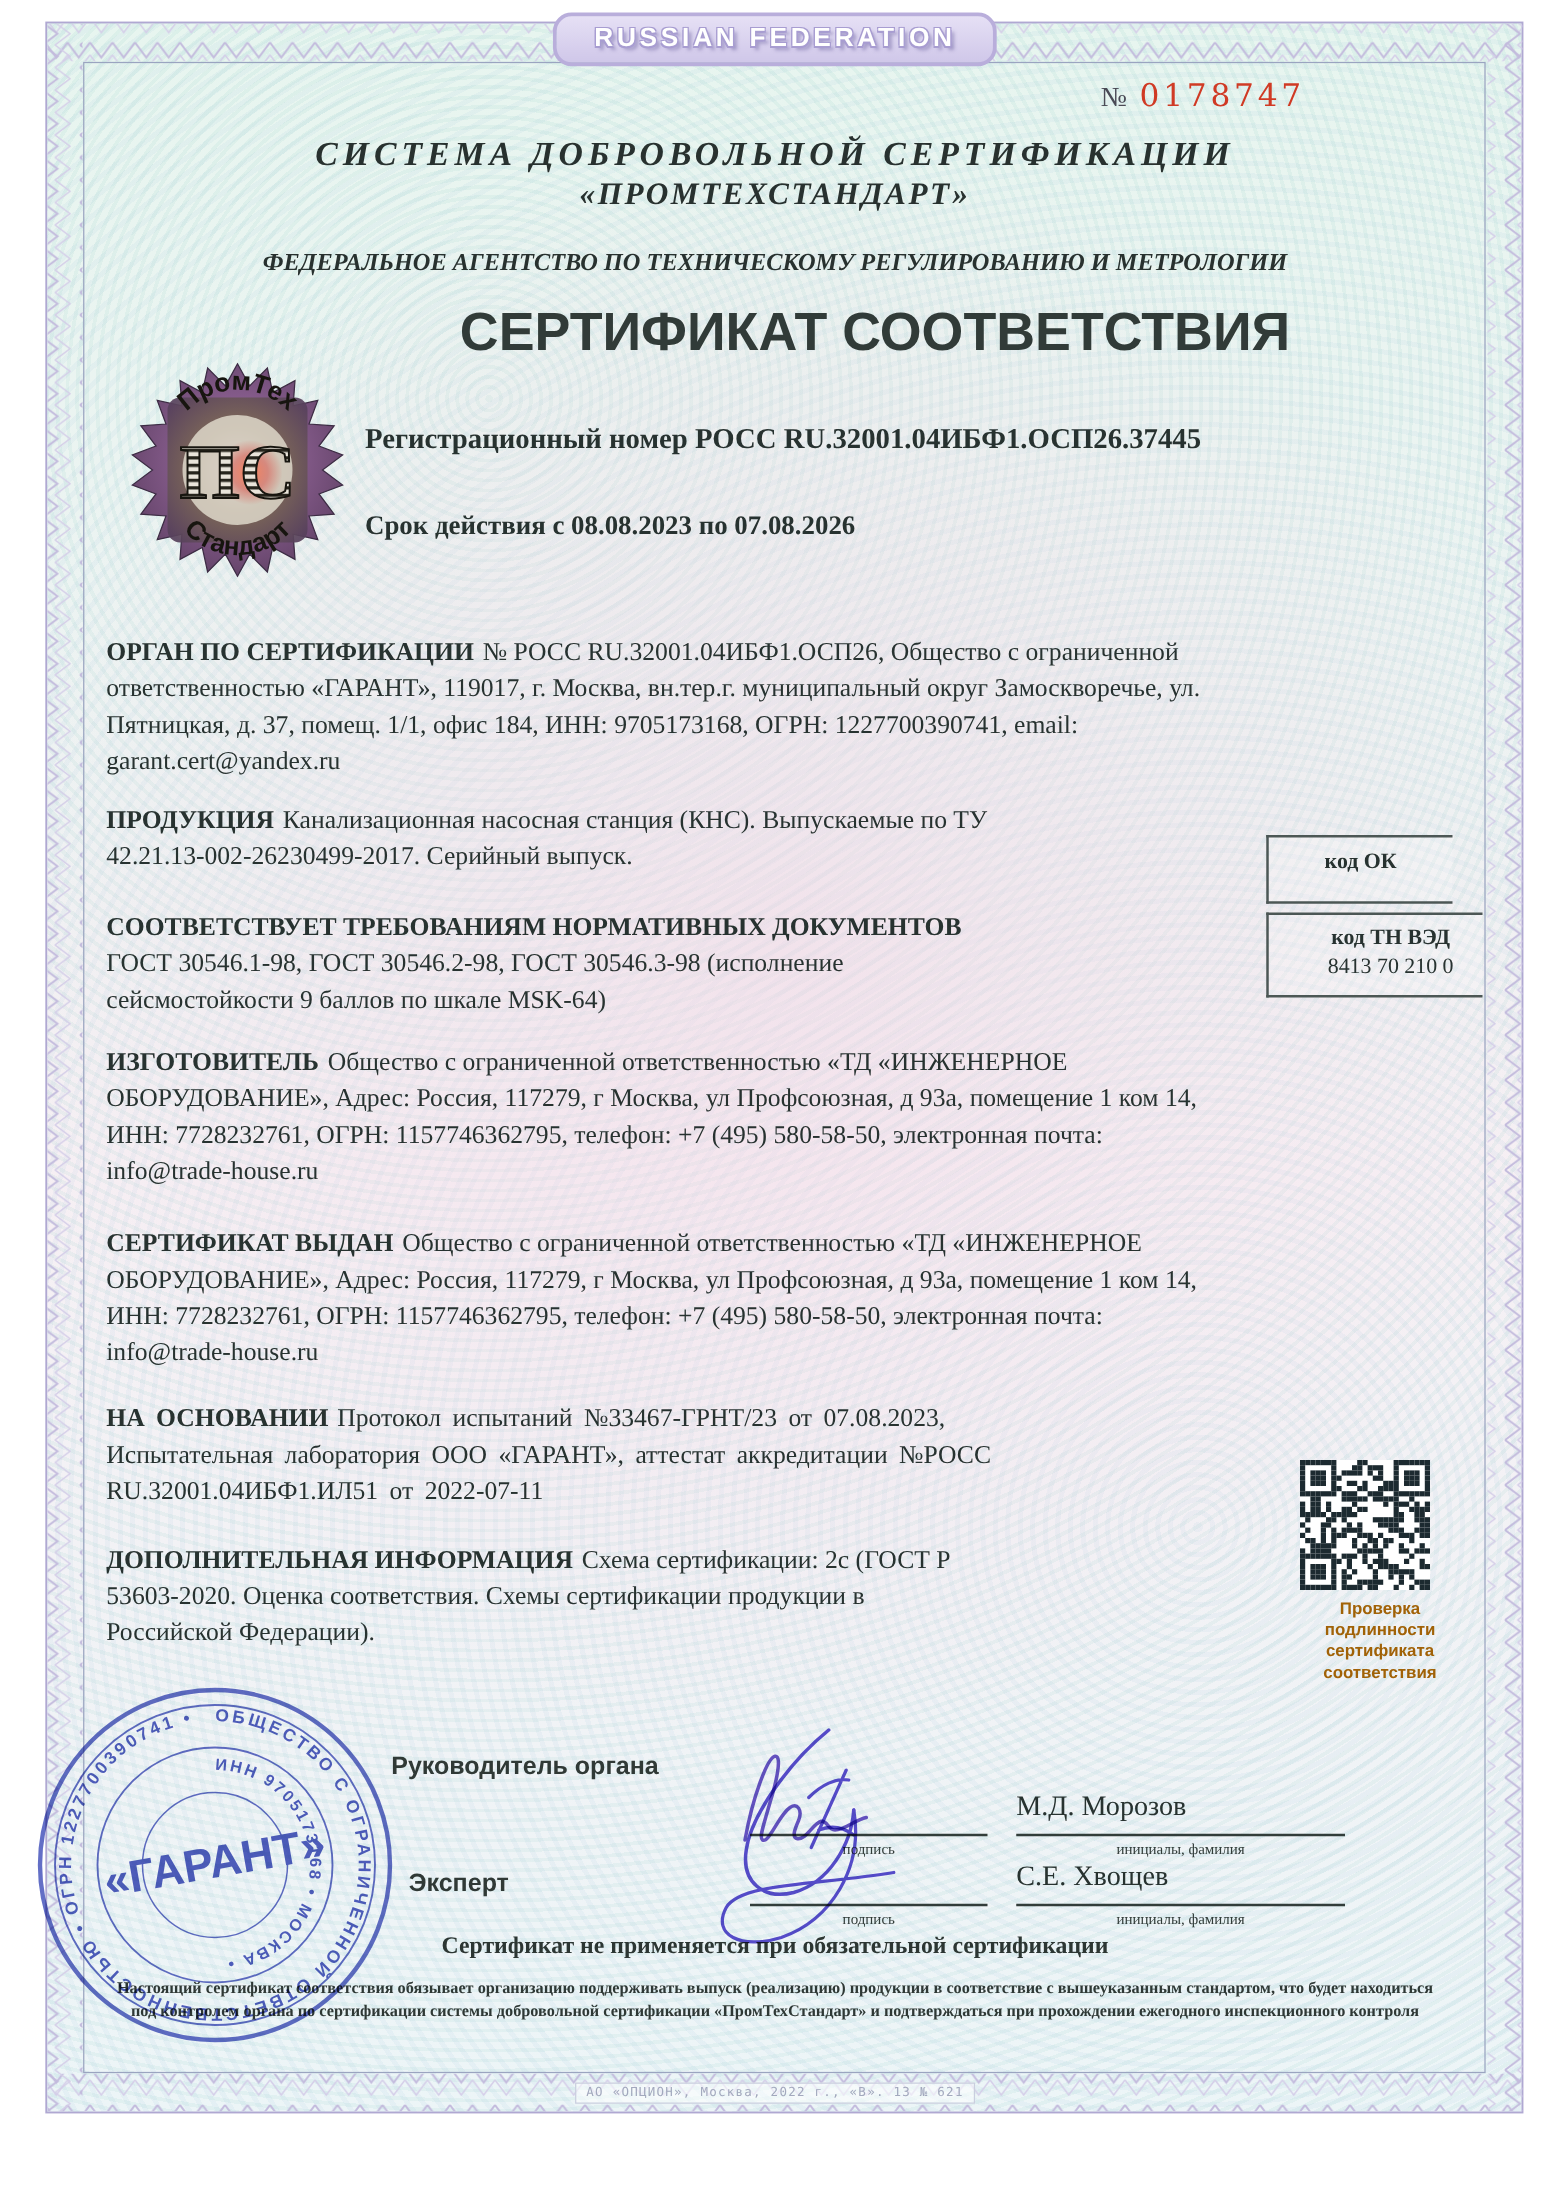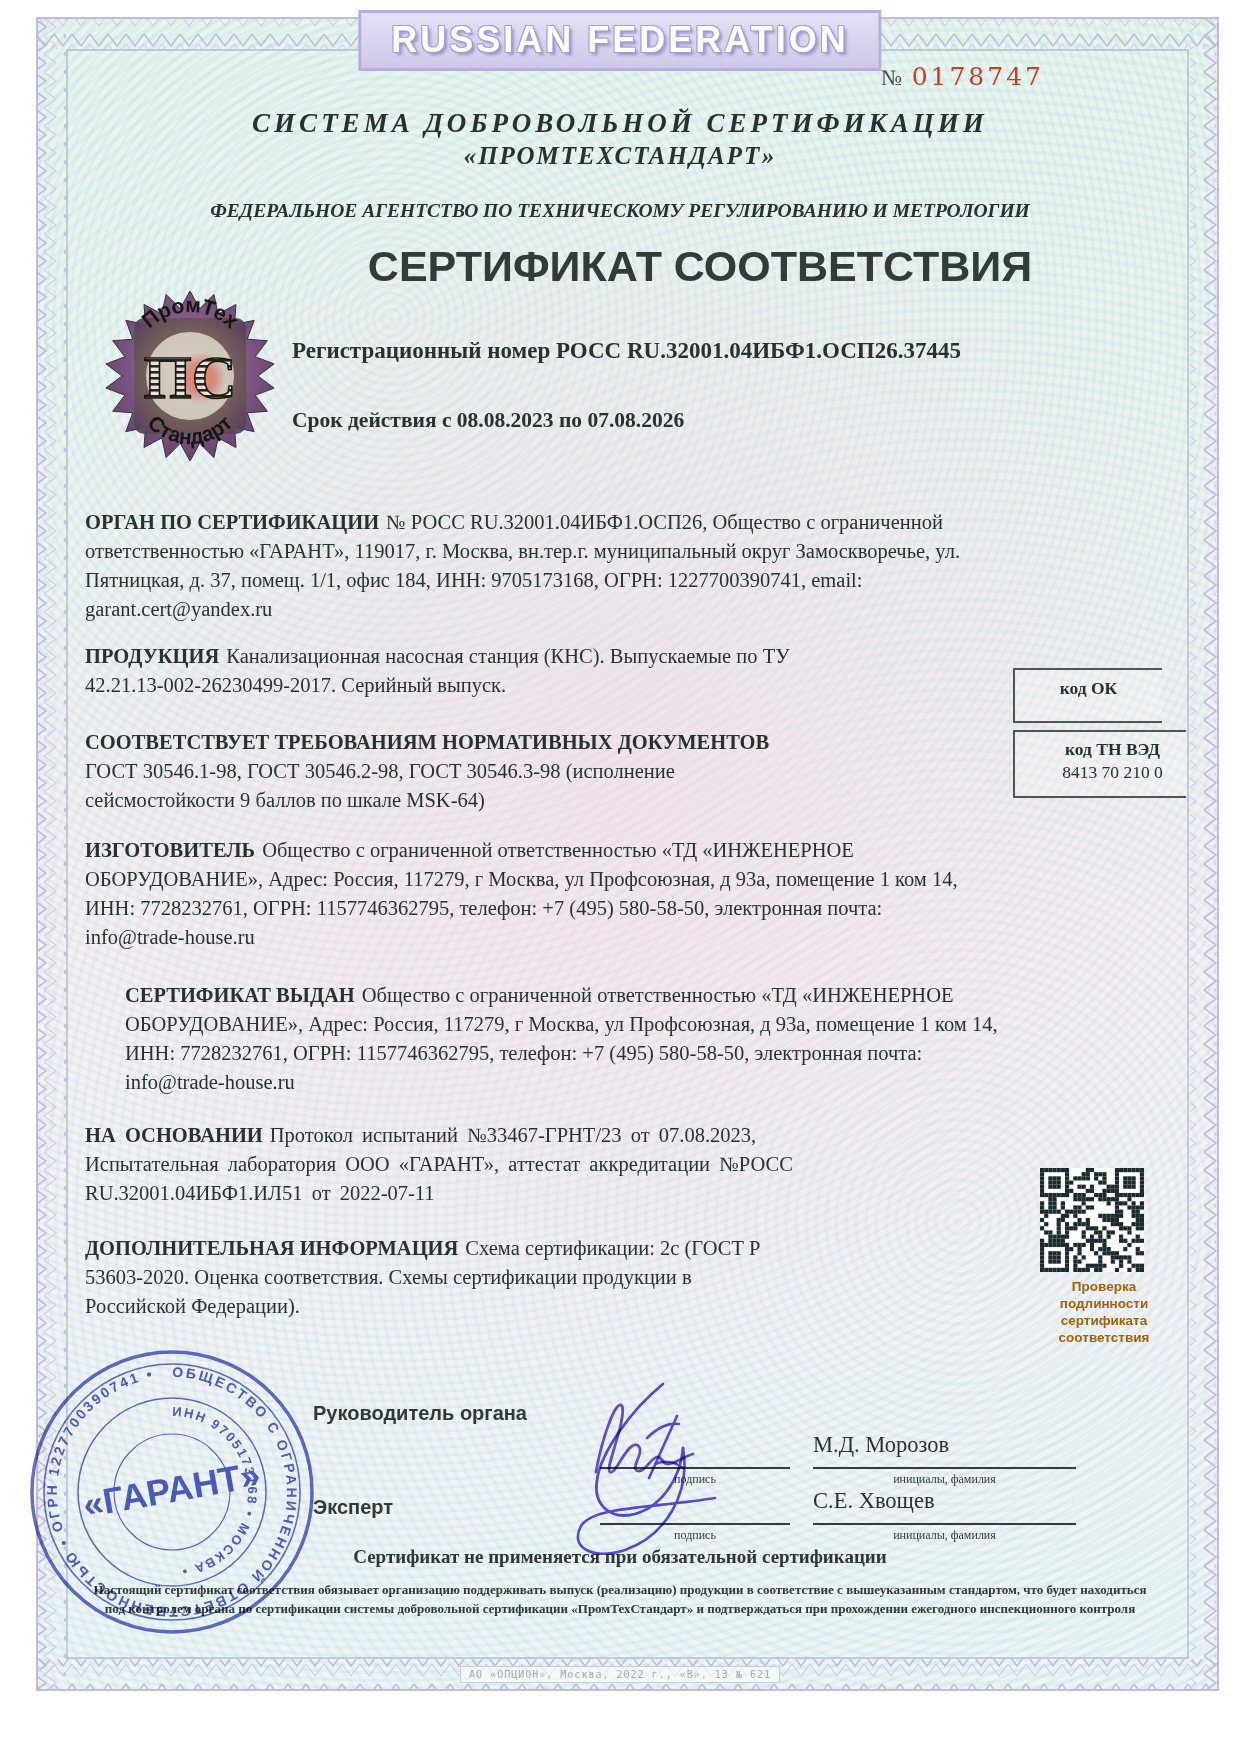--- a/index.html
+++ b/index.html
@@ -22,22 +22,22 @@
   .codebox .cb-l{font-weight:bold;}
   .sigrole{position:absolute;z-index:3;left:313px;font-family:"Liberation Sans",sans-serif;
     font-weight:bold;font-size:20px;color:#303936;}
   .sigline{position:absolute;z-index:4;border-top:2px solid #323d3a;}
   .sigcap{position:absolute;z-index:3;font-size:12px;color:#323d3a;text-align:center;}
   .signame{position:absolute;z-index:3;font-size:22.5px;color:#273230;}
   .fineprint{position:absolute;z-index:3;left:85px;width:1070px;text-align:center;
     font-weight:bold;font-size:13px;line-height:19px;color:#2e3835;}
   #banner{position:absolute;z-index:5;left:50%;top:10px;transform:translateX(-50%);
     padding:6px 30px 7px;background:linear-gradient(180deg,#e6e0f5,#cfc7e9);
-    border:3px solid #b9aedb;border-radius:0;
-    font-family:"Liberation Sans",sans-serif;font-weight:bold;font-size:36px;letter-spacing:3px;color:#fff;
+    border:3px solid #b9aedb;border-radius:15px;
+    font-family:"Liberation Sans",sans-serif;font-weight:bold;font-size:21px;letter-spacing:3px;color:#fff;
     text-shadow:-1px -1px 0 #a89dd1,1px -1px 0 #a89dd1,-1px 1px 0 #a89dd1,1px 1px 0 #a89dd1,3px 3px 3px rgba(110,100,160,.55);}
   #serial{position:absolute;z-index:3;top:62px;right:196px;display:flex;align-items:baseline;gap:10px;}
   #serial .pref{font-size:22px;color:#4a4a55;}
   #serial .num{font-family:"DejaVu Serif",serif;font-size:25px;letter-spacing:3px;color:#d03a24;}
   #main-title{position:absolute;z-index:3;left:290px;width:820px;top:242px;text-align:center;
     font-family:"Liberation Sans",sans-serif;font-weight:800;font-size:43px;letter-spacing:0px;color:#313b38;}
   .toptext{position:absolute;z-index:3;left:85px;width:1070px;text-align:center;font-weight:bold;color:#28312f;font-style:italic;}
   #qr{position:absolute;z-index:3;left:1040px;top:1168px;width:104px;height:104px;}
   #qr-caption{position:absolute;z-index:3;left:1012px;top:1278px;width:184px;text-align:center;
     font-family:"Liberation Sans",sans-serif;font-weight:bold;font-size:13.5px;line-height:17px;
@@ -158,21 +158,21 @@
     <div>8413 70 210 0</div>
   </div>
 
   <div class="sec" style="top:836px;width:1060px;">
     <b class="lbl">ИЗГОТОВИТЕЛЬ</b><span class="txt">Общество с ограниченной ответственностью «ТД «ИНЖЕНЕРНОЕ
 ОБОРУДОВАНИЕ», Адрес: Россия, 117279, г Москва, ул Профсоюзная, д 93а, помещение 1 ком 14,
 ИНН: 7728232761, ОГРН: 1157746362795, телефон: +7 (495) 580-58-50, электронная почта:
 info@trade-house.ru</span>
   </div>
 
-  <div class="sec" style="top:981px;width:1060px;margin-left:40px;">
+  <div class="sec" style="top:981px;width:1060px;">
     <b class="lbl">СЕРТИФИКАТ ВЫДАН</b><span class="txt">Общество с ограниченной ответственностью «ТД «ИНЖЕНЕРНОЕ
 ОБОРУДОВАНИЕ», Адрес: Россия, 117279, г Москва, ул Профсоюзная, д 93а, помещение 1 ком 14,
 ИНН: 7728232761, ОГРН: 1157746362795, телефон: +7 (495) 580-58-50, электронная почта:
 info@trade-house.ru</span>
   </div>
 
   <div class="sec" style="top:1121px;width:900px;word-spacing:4px;">
     <b class="lbl">НА ОСНОВАНИИ</b><span class="txt">Протокол испытаний №33467-ГРНТ/23 от 07.08.2023,
 Испытательная лаборатория ООО «ГАРАНТ», аттестат аккредитации №РОСС
 RU.32001.04ИБФ1.ИЛ51 от 2022-07-11</span>
@@ -521,21 +521,21 @@
   <div class="sigrole" style="top:1402px;">Руководитель органа</div>
   <svg class="sigsvg" style="left:560px;top:1390px;" width="200" height="120" viewBox="0 0 200 120">
     <path d="M36,82 C42,48 54,16 60,15 C66,14 61,36 56,52 C51,70 47,80 50,82 C55,85 63,62 72,56 C78,52 82,58 79,66 C76,73 73,80 78,81 C85,82 90,69 97,67 C102,66 102,74 108,74 C116,74 124,66 133,64" fill="none" stroke="#6a55c6" stroke-width="2.8" stroke-linecap="round"></path>
   </svg>
   <div class="sigline" style="left:600px;top:1467px;width:190px;"></div>
   <div class="sigcap" style="left:600px;top:1472px;width:190px;">подпись</div>
   <div class="signame" style="left:813px;top:1432px;width:263px;">М.Д. Морозов</div>
   <div class="sigline" style="left:813px;top:1467px;width:263px;"></div>
   <div class="sigcap" style="left:813px;top:1472px;width:263px;">инициалы, фамилия</div>
 
-  <div class="sigrole" style="top:1496px;">Эксперт</div>
+  <div class="sigrole" style="top:1496px;padding-left:14px;">Эксперт</div>
   <svg class="sigsvg" style="left:505px;top:1368px;" width="280" height="215" viewBox="0 0 280 215">
     <path d="M158,16 C126,42 96,84 92,112 C88,138 106,152 130,146 C158,138 176,108 178,80" fill="none" stroke="#5b4fd0" stroke-width="2.8" stroke-linecap="round"></path>
     <path d="M142,70 C152,60 164,54 174,56 M172,48 C162,70 152,92 144,110 M150,96 C160,92 170,94 178,100" fill="none" stroke="#5b4fd0" stroke-width="2.6" stroke-linecap="round"></path>
     <path d="M178,80 C186,126 160,168 120,182 C88,192 64,180 76,158 C88,138 150,140 210,130" fill="none" stroke="#5b4fd0" stroke-width="2.6" stroke-linecap="round"></path>
   </svg>
   <div class="sigline" style="left:600px;top:1523px;width:190px;"></div>
   <div class="sigcap" style="left:600px;top:1528px;width:190px;">подпись</div>
   <div class="signame" style="left:813px;top:1488px;width:263px;">С.Е. Хвощев</div>
   <div class="sigline" style="left:813px;top:1523px;width:263px;"></div>
   <div class="sigcap" style="left:813px;top:1528px;width:263px;">инициалы, фамилия</div>

